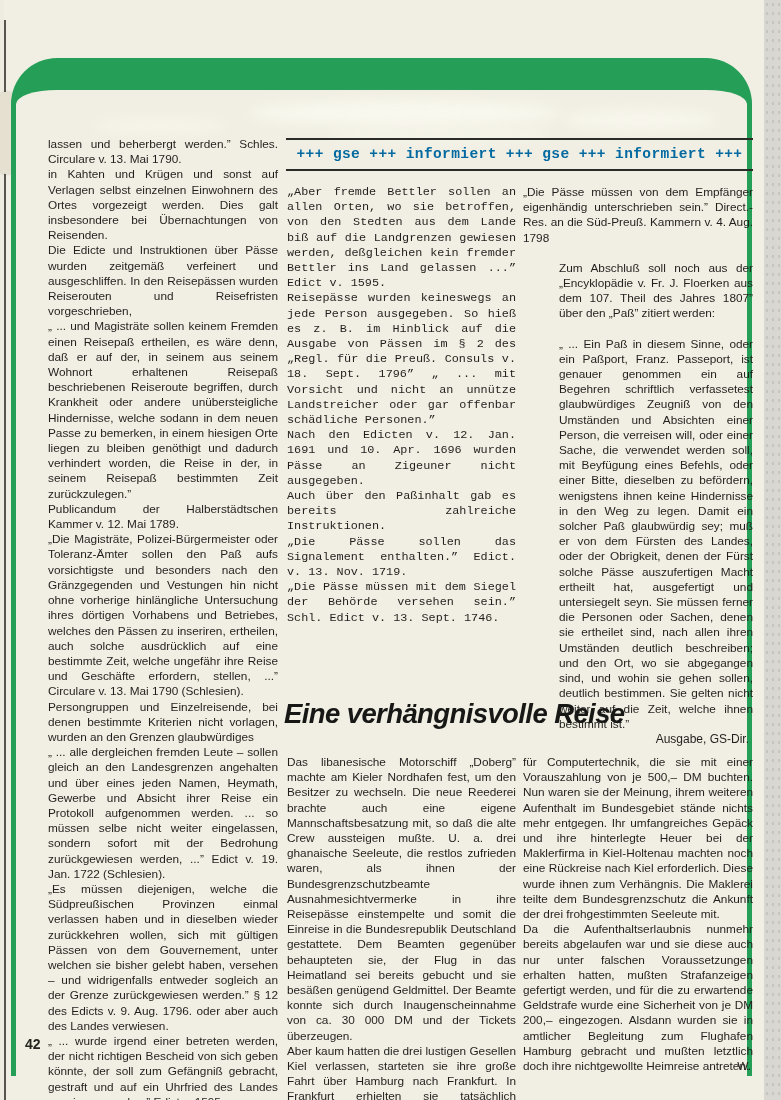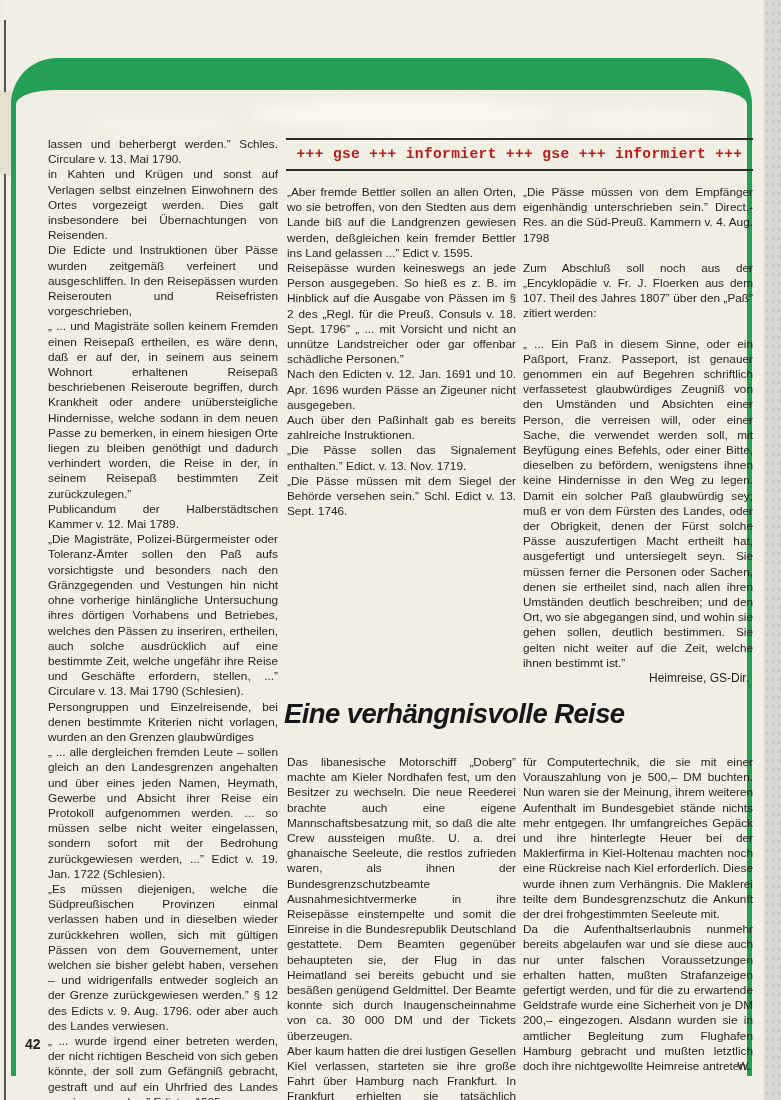--- a/index.html
+++ b/index.html
@@ -36,33 +36,33 @@
   .b3{left:95px;top:118px;width:130px;height:16px;opacity:.5;}
   .b4{left:330px;top:128px;width:220px;height:14px;opacity:.5;}
   
   .gse-box{
     position:absolute;left:286px;top:138px;width:467px;
     border-top:2px solid #2b2b28;border-bottom:2px solid #2b2b28;
     padding:6px 0 7px;text-align:center;
   }
   .gse-text{
     font-family:"Liberation Mono","DejaVu Sans Mono",monospace;
-    font-weight:bold;font-size:14.5px;letter-spacing:.4px;white-space:nowrap;color:#b91c1c;
+    font-weight:bold;font-size:14.5px;letter-spacing:.4px;white-space:nowrap;color:#0369a1;
   }
   
   .col{
     position:absolute;text-align:justify;
     font-size:11.8px;line-height:15.2px;
     hyphens:auto;-webkit-hyphens:auto;overflow-wrap:break-word;
   }
   .col p{margin:0;}
   .col-left{left:48px;top:137px;width:230px;}
-  .col-mid{left:287px;top:185px;width:229px;}
+  .col-mid{left:287px;top:185px;width:229px;font-family:Liberation Mono, monospace;}
   .col-right{left:523px;top:185px;width:230px;}
-  .col-right p.gap{margin-top:15px;}
+  .col-right p.gap{margin-top:15px;margin-left:36px;}
   .signature{text-align:right;margin-top:8px;padding-right:4px;font-size:12px;}
   
   .article-title{
     position:absolute;left:284px;top:698px;margin:0;
     font-size:27.5px;font-weight:bold;font-style:italic;letter-spacing:-.6px;color:#171716;
     white-space:nowrap;
     text-align:right;
   }
   .art-left{left:287px;top:755px;width:229px;}
   .art-right{left:523px;top:755px;width:230px;}
@@ -108,21 +108,21 @@
     <p>Nach den Edicten v. 12. Jan. 1691 und 10. Apr. 1696 wurden Pässe an Zigeuner nicht ausgegeben.</p>
     <p>Auch über den Paßinhalt gab es bereits zahlreiche Instruktionen.</p>
     <p>„Die Pässe sollen das Signalement enthalten.” Edict. v. 13. Nov. 1719.</p>
     <p>„Die Pässe müssen mit dem Siegel der Behörde versehen sein.” Schl. Edict v. 13. Sept. 1746.</p>
   </div>
 
   <div class="col col-right">
     <p>„Die Pässe müssen von dem Empfänger eigenhändig unterschrieben sein.” Direct.-Res. an die Süd-Preuß. Kammern v. 4. Aug. 1798</p>
     <p class="gap">Zum Abschluß soll noch aus der „Encyklopädie v. Fr. J. Floerken aus dem 107. Theil des Jahres 1807” über den „Paß” zitiert werden:</p>
     <p class="gap">„ ... Ein Paß in diesem Sinne, oder ein Paßport, Franz. Passeport, ist genauer genommen ein auf Begehren schriftlich verfassetest glaubwürdiges Zeugniß von den Umständen und Absichten einer Person, die verreisen will, oder einer Sache, die verwendet werden soll, mit Beyfügung eines Befehls, oder einer Bitte, dieselben zu befördern, wenigstens ihnen keine Hindernisse in den Weg zu legen. Damit ein solcher Paß glaubwürdig sey; muß er von dem Fürsten des Landes, oder der Obrigkeit, denen der Fürst solche Pässe auszufertigen Macht ertheilt hat, ausgefertigt und untersiegelt seyn. Sie müssen ferner die Personen oder Sachen, denen sie ertheilet sind, nach allen ihren Umständen deutlich beschreiben; und den Ort, wo sie abgegangen sind, und wohin sie gehen sollen, deutlich bestimmen. Sie gelten nicht weiter auf die Zeit, welche ihnen bestimmt ist.”</p>
-    <p class="signature">Heimreise, GS-Dir.</p>
+    <p class="signature">Ausgabe, GS-Dir.</p>
   </div>
 
   <h1 class="article-title">Eine verhängnisvolle Reise</h1>
 
   <div class="col art-left">
     <p>Das libanesische Motorschiff „Doberg” machte am Kieler Nordhafen fest, um den Besitzer zu wechseln. Die neue Reederei brachte auch eine eigene Mannschaftsbesatzung mit, so daß die alte Crew aussteigen mußte. U. a. drei ghanaische Seeleute, die restlos zufrieden waren, als ihnen der Bundesgrenzschutzbeamte Ausnahmesichtvermerke in ihre Reisepässe einstempelte und somit die Einreise in die Bundesrepublik Deutschland gestattete. Dem Beamten gegenüber behaupteten sie, der Flug in das Heimatland sei bereits gebucht und sie besäßen genügend Geldmittel. Der Beamte konnte sich durch Inaugenscheinnahme von ca. 30 000 DM und der Tickets überzeugen.</p>
     <p>Aber kaum hatten die drei lustigen Gesellen Kiel verlassen, starteten sie ihre große Fahrt über Hamburg nach Frankfurt. In Frankfurt erhielten sie tatsächlich Studienplätze an einer Privatschule</p>
   </div>
 
   <div class="col art-right">

